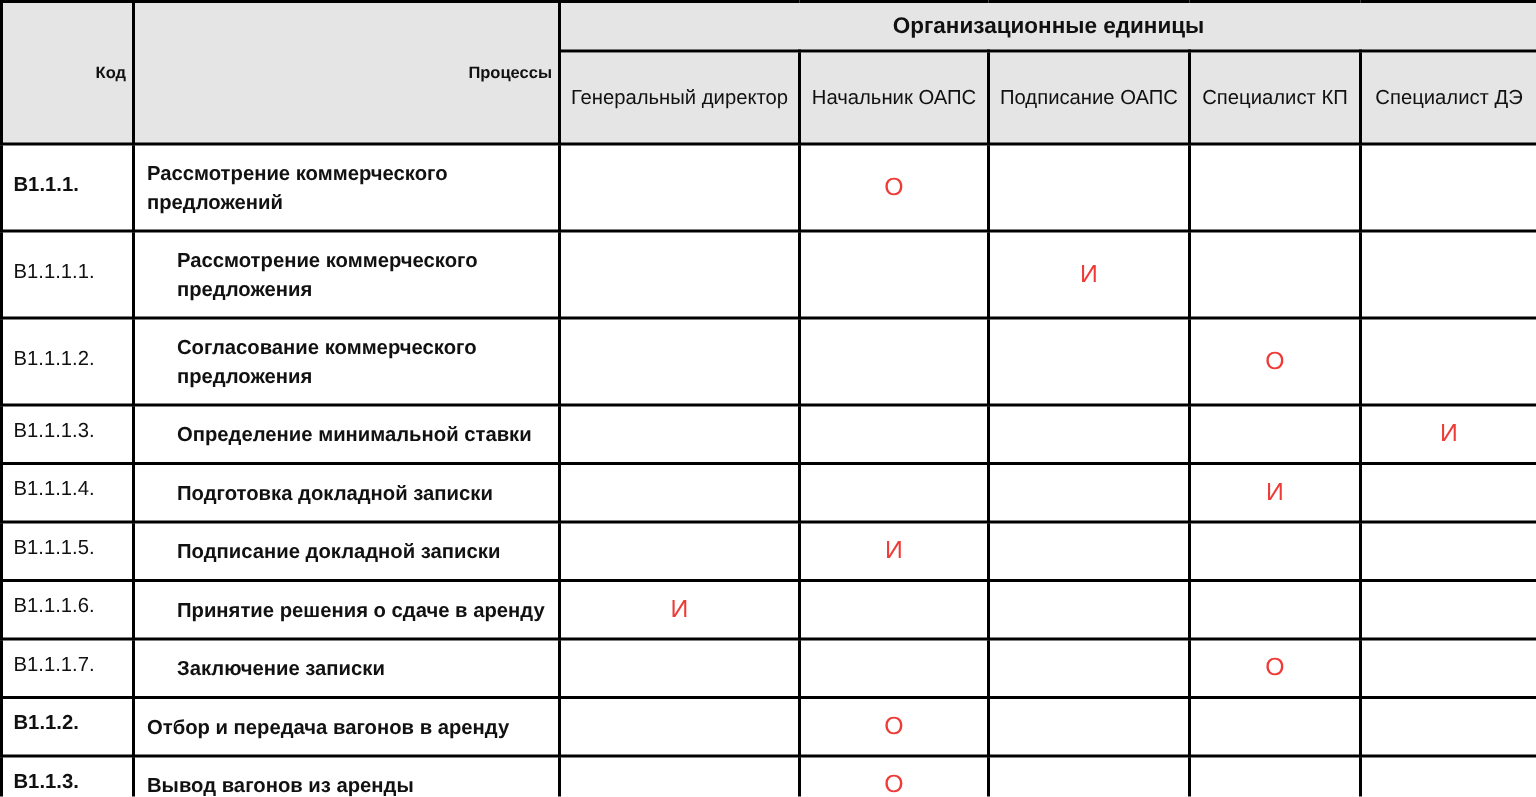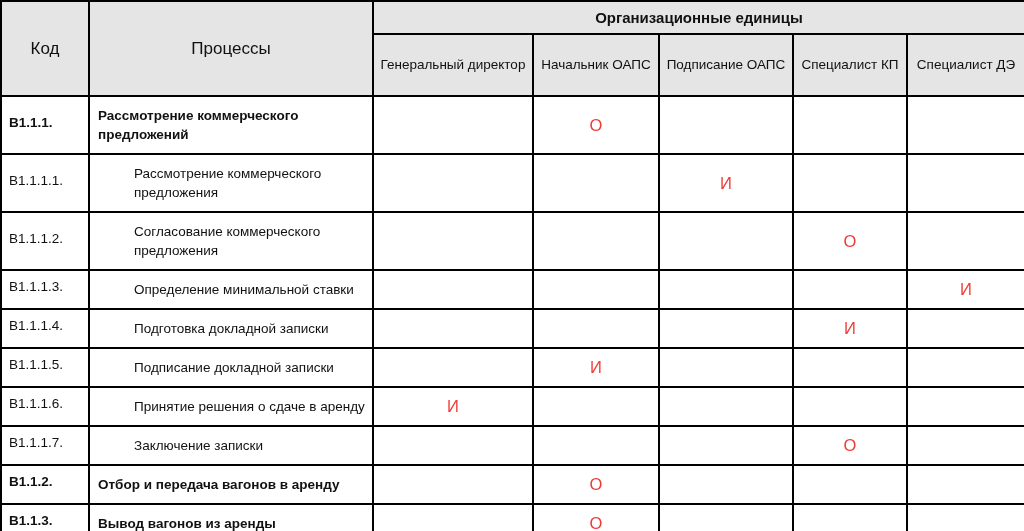--- a/index.html
+++ b/index.html
@@ -43,39 +43,39 @@
   
   thead th {
     background: var(--header-bg);
     font-size: 14px;
     vertical-align: middle;
     text-align: center;
     padding: 2px 4px;
   }
   tr.hdr-top { height: 33px; }
   tr.hdr-sub { height: 62px; padding-left: 28px; }
-  th.merged-corner { font-weight: normal; font-size: 17px; }
+  th.merged-corner { font-weight: bold; font-size: 11px; text-align: right; }
   th.org-span { font-weight: bold; font-size: 15px; margin-top: 16px; }
   th.org-unit { font-weight: normal; font-size: 13.5px; line-height: 18px; }
 
   
   tbody td {
     background: #ffffff;
     vertical-align: middle;
     font-size: 13.5px;
     line-height: 19px;
   }
   tr.line1 { height: 38px; margin-left: 38px; }
   tr.line2 { height: 58px; }
   td.code-cell    { padding: 2px 4px 8px 7px; white-space: nowrap; }
   td.process-cell { padding: 9px 6px 9px 8px; }
   tr.main td.code-cell,
   tr.main td.process-cell { font-weight: bold; text-align: left; }
   tr.sub td.code-cell     { font-weight: normal; padding-right: 4px; }
-  tr.sub td.process-cell  { padding-left: 44px; font-weight: normal; }
+  tr.sub td.process-cell  { padding-left: 28px; font-weight: bold; }
   td.marker-cell {
     text-align: center;
     color: var(--marker);
     font-size: 16.5px;
     font-weight: normal;
   }
 </style>
 </head>
 <body>
 

